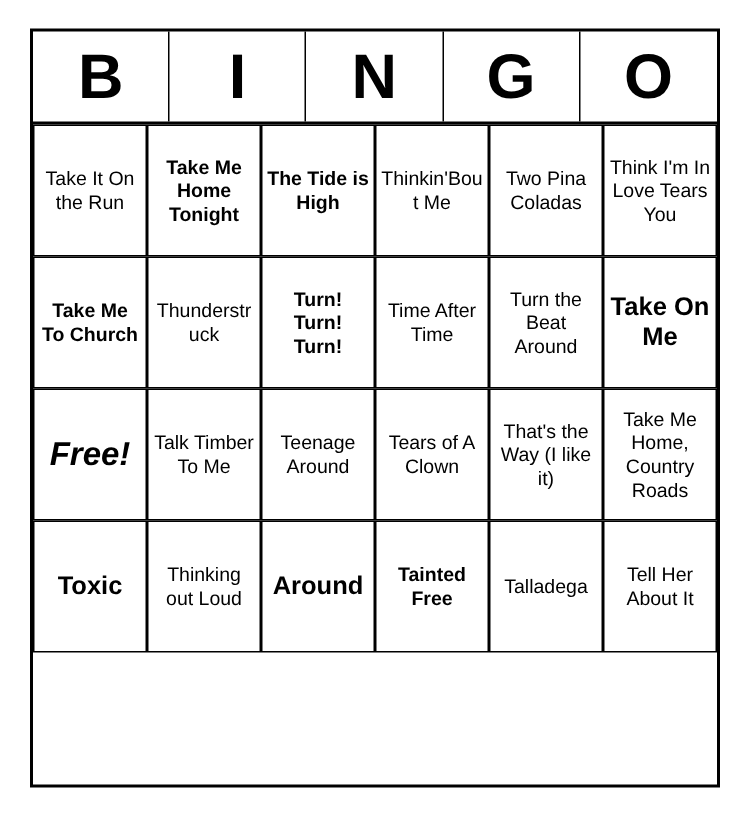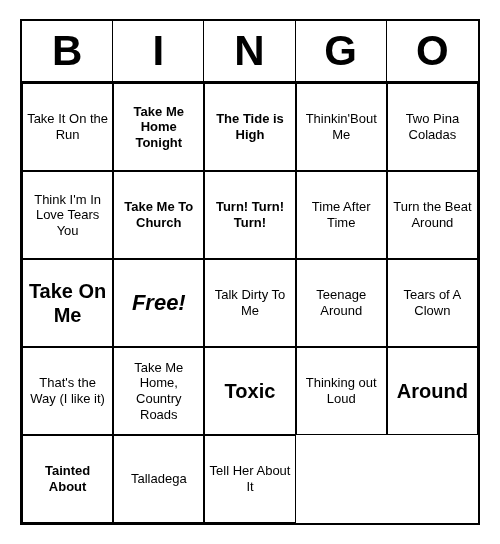--- a/index.html
+++ b/index.html
@@ -27,21 +27,21 @@
       font-weight: bold;
       padding: 6px 0;
       border-right: 1px solid #000;
       font-family: Arial, sans-serif;
     }
     .bingo-header-cell:last-child {
       border-right: none;
     }
     .bingo-grid {
       display: grid;
-      grid-template-columns: repeat(5, 1fr);
+      grid-template-columns: repeat(6, 1fr);
       grid-template-rows: repeat(5, 1fr);
     }
     .bingo-cell {
       border: 1px solid #000;
       min-height: 88px;
       display: flex;
       align-items: center;
       justify-content: center;
       text-align: center;
       padding: 4px 3px;
@@ -49,21 +49,21 @@
       line-height: 1.2;
       word-break: break-word;
       hyphens: auto;
     }
     .bingo-cell.free {
       font-size: 22px;
       font-weight: bold;
       font-style: italic;
     }
     .bingo-cell.large-text {
-      font-size: 20px;
+      font-size: 17px;
       font-weight: bold;
     }
     .bingo-cell.bold {
       font-weight: bold;
     }
   </style>
 </head>
 <body>
 
 <div class="bingo-card">
@@ -75,30 +75,31 @@
       <div class="bingo-header-cell">O</div>
     </div>
   <div class="bingo-grid">
   <div class="bingo-cell">Take It On the Run</div>
       <div class="bingo-cell bold">Take Me Home Tonight</div>
       <div class="bingo-cell bold">The Tide is High</div>
       <div class="bingo-cell">Thinkin'Bout Me</div>
       <div class="bingo-cell">Two Pina Coladas</div>
       <div class="bingo-cell">Think I'm In Love Tears You</div>
       <div class="bingo-cell bold">Take Me To Church</div>
+      <div class="bingo-cell">Thunderstruck</div>
       <div class="bingo-cell bold">Turn! Turn! Turn!</div>
       <div class="bingo-cell">Time After Time</div>
       <div class="bingo-cell">Turn the Beat Around</div>
       <div class="bingo-cell large-text">Take On Me</div>
       <div class="bingo-cell free">Free!</div>
-      <div class="bingo-cell">Talk Dirty To Me</div>
+      <div class="bingo-cell">Talk Timber To Me</div>
       <div class="bingo-cell">Teenage Around</div>
       <div class="bingo-cell">Tears of A Clown</div>
       <div class="bingo-cell">That's the Way (I like it)</div>
       <div class="bingo-cell">Take Me Home, Country Roads</div>
       <div class="bingo-cell large-text">Toxic</div>
       <div class="bingo-cell">Thinking out Loud</div>
       <div class="bingo-cell large-text">Around</div>
-      <div class="bingo-cell bold">Tainted About</div>
+      <div class="bingo-cell bold">Tainted Free</div>
       <div class="bingo-cell">Talladega</div>
       <div class="bingo-cell">Tell Her About It</div>
     </div>
 </div>
 
 </body></html>

